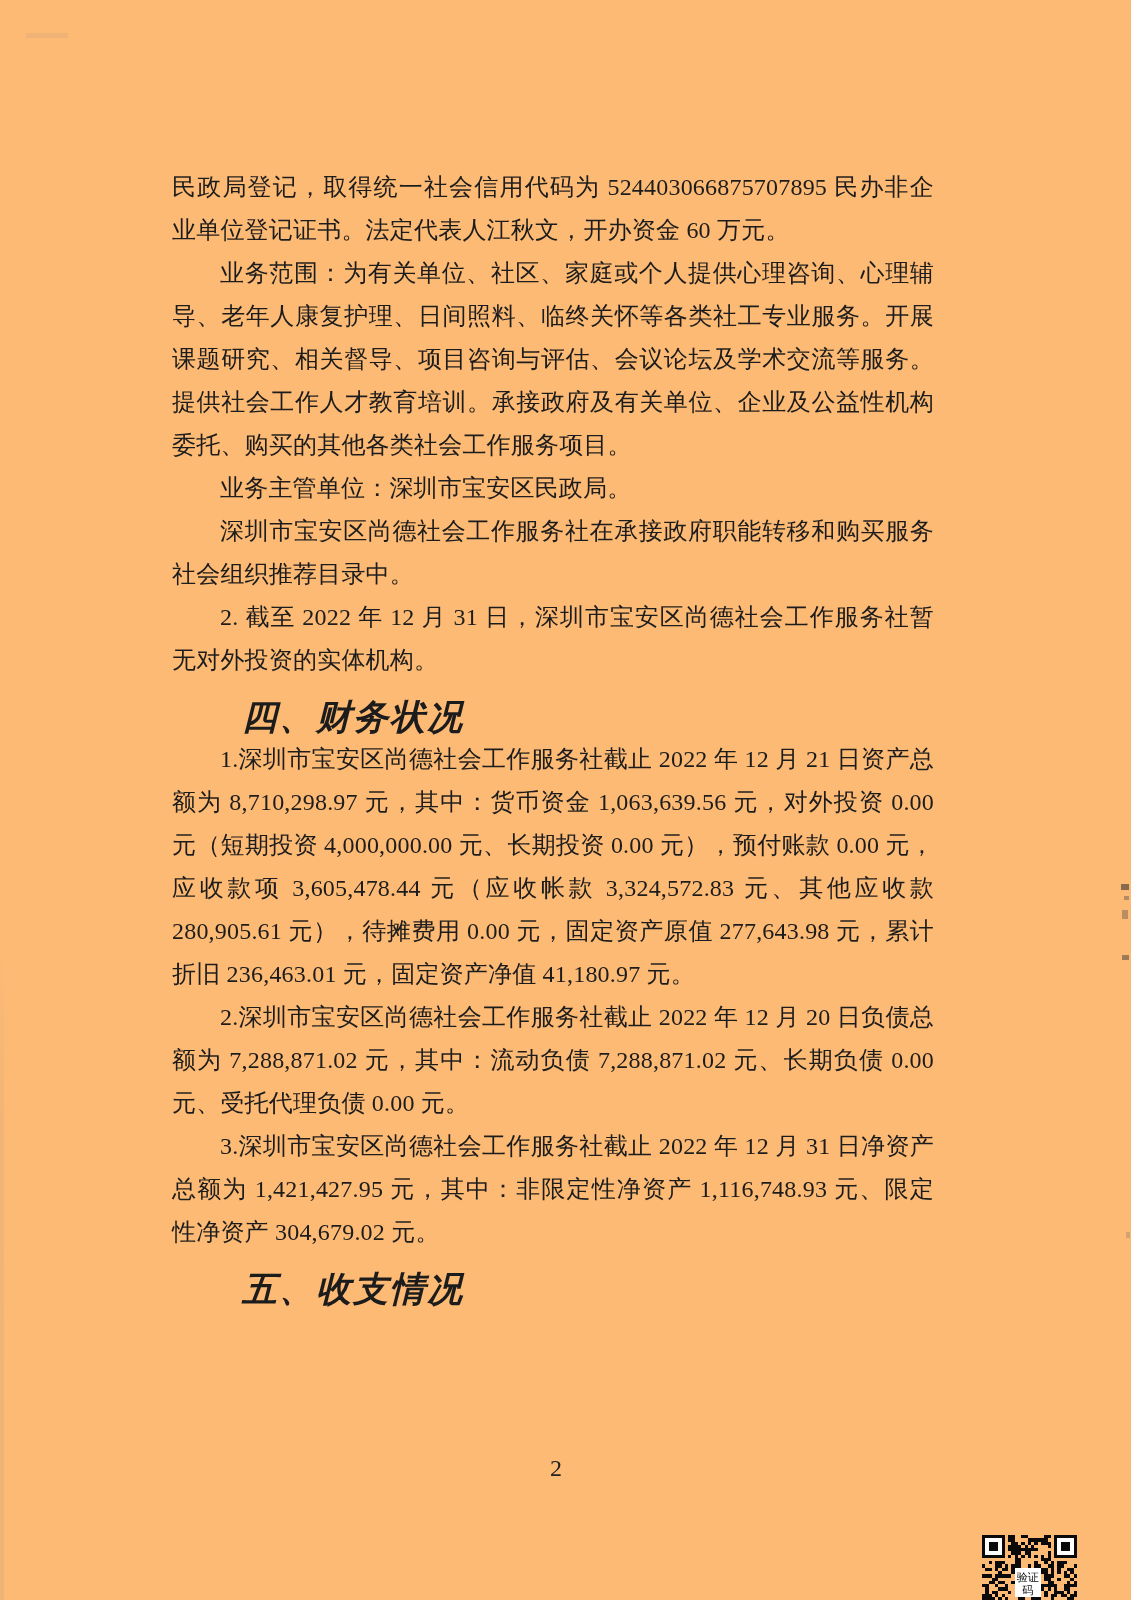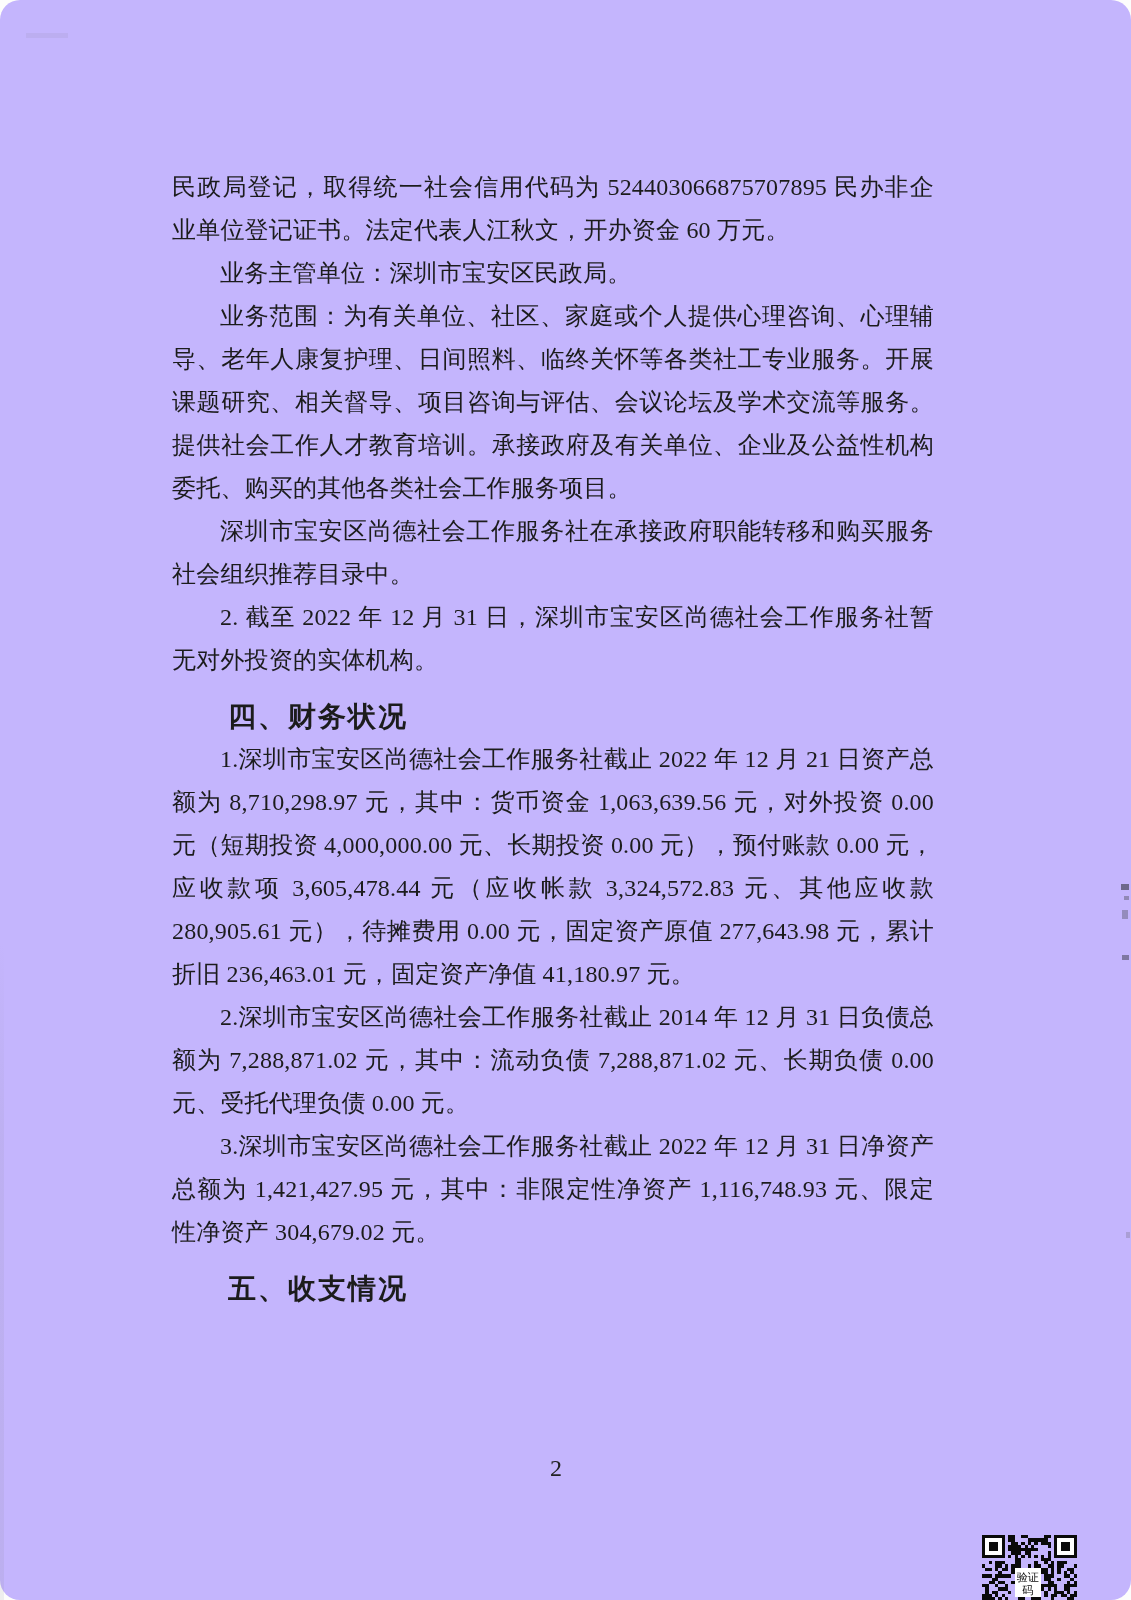--- a/index.html
+++ b/index.html
@@ -8,43 +8,43 @@
     height: 1600px;
     position: relative;
     background: #fdfdfc;
     overflow: hidden;
     font-family: "Liberation Serif", "DejaVu Serif", serif;
     color: #1c1c1c;
   }
   .sheet {
     position: absolute;
     inset: 0;
-    background: #c4b5fd;
-    border-radius: 20px;
+    background: #fdba74;
   }
   .content {
     position: absolute;
     top: 166px;
     left: 172px;
     width: 762px;
     font-size: 24px;
     line-height: 43px;
     text-align: justify;
     text-justify: inter-ideograph;
     letter-spacing: 0.2px;
   }
   .content p { margin: 0; }
   .content p.indent { text-indent: 2em; }
   .content p.heading {
     font-weight: bold;
-    font-size: 28px;
+    font-size: 35px;
     text-align: left;
     margin-top: 13px;
     font-family: "Liberation Sans", "DejaVu Sans", sans-serif;
     letter-spacing: 2px;
+    font-style: italic;
   }
   .page-number {
     position: absolute;
     top: 1455px;
     left: 0;
     width: 1112px;
     text-align: center;
     font-size: 24px;
     color: #222;
   }
@@ -70,27 +70,27 @@
     background: linear-gradient(to bottom, rgba(130,130,140,0.00), rgba(130,130,140,0.10) 30%, rgba(130,130,140,0.12));
   }
 </style>
 </head>
 <body>
 
 <div class="sheet">
 
   <main class="content">
       <p class="para">民政局登记，取得统一社会信用代码为 524403066875707895 民办非企业单位登记证书。法定代表人江秋文，开办资金 60 万元。</p>
+      <p class="para indent">业务范围：为有关单位、社区、家庭或个人提供心理咨询、心理辅导、老年人康复护理、日间照料、临终关怀等各类社工专业服务。开展课题研究、相关督导、项目咨询与评估、会议论坛及学术交流等服务。提供社会工作人才教育培训。承接政府及有关单位、企业及公益性机构委托、购买的其他各类社会工作服务项目。</p>
       <p class="para indent">业务主管单位：深圳市宝安区民政局。</p>
-      <p class="para indent">业务范围：为有关单位、社区、家庭或个人提供心理咨询、心理辅导、老年人康复护理、日间照料、临终关怀等各类社工专业服务。开展课题研究、相关督导、项目咨询与评估、会议论坛及学术交流等服务。提供社会工作人才教育培训。承接政府及有关单位、企业及公益性机构委托、购买的其他各类社会工作服务项目。</p>
       <p class="para indent">深圳市宝安区尚德社会工作服务社在承接政府职能转移和购买服务社会组织推荐目录中。</p>
       <p class="para indent">2. 截至 2022 年 12 月 31 日，深圳市宝安区尚德社会工作服务社暂无对外投资的实体机构。</p>
       <p class="heading indent">四、财务状况</p>
       <p class="para indent">1.深圳市宝安区尚德社会工作服务社截止 2022 年 12 月 21 日资产总额为 8,710,298.97 元，其中：货币资金 1,063,639.56 元，对外投资 0.00 元（短期投资 4,000,000.00 元、长期投资 0.00 元），预付账款 0.00 元，应收款项 3,605,478.44 元（应收帐款 3,324,572.83 元、其他应收款 280,905.61 元），待摊费用 0.00 元，固定资产原值 277,643.98 元，累计折旧 236,463.01 元，固定资产净值 41,180.97 元。</p>
-      <p class="para indent">2.深圳市宝安区尚德社会工作服务社截止 2014 年 12 月 31 日负债总额为 7,288,871.02 元，其中：流动负债 7,288,871.02 元、长期负债 0.00 元、受托代理负债 0.00 元。</p>
+      <p class="para indent">2.深圳市宝安区尚德社会工作服务社截止 2022 年 12 月 20 日负债总额为 7,288,871.02 元，其中：流动负债 7,288,871.02 元、长期负债 0.00 元、受托代理负债 0.00 元。</p>
       <p class="para indent">3.深圳市宝安区尚德社会工作服务社截止 2022 年 12 月 31 日净资产总额为 1,421,427.95 元，其中：非限定性净资产 1,116,748.93 元、限定性净资产 304,679.02 元。</p>
       <p class="heading indent">五、收支情况</p>
     </main>
 
   <div class="page-number">2</div>
 
   <div class="qr">
     <svg id="qr-svg" viewBox="0 0 29 29" xmlns="http://www.w3.org/2000/svg">
         <rect x="8" y="0" width="1" height="1" fill="#0a0a0a"></rect>
         <rect x="9" y="0" width="1" height="1" fill="#0a0a0a"></rect>

